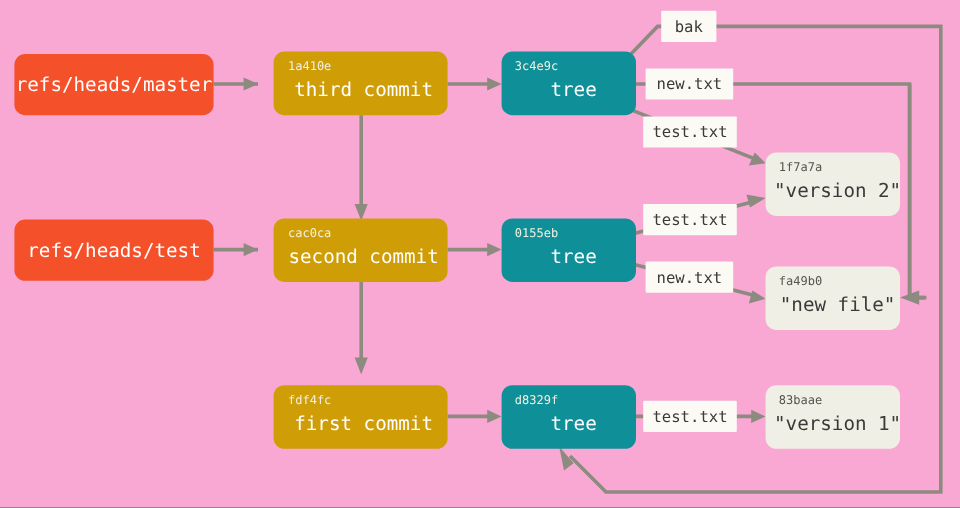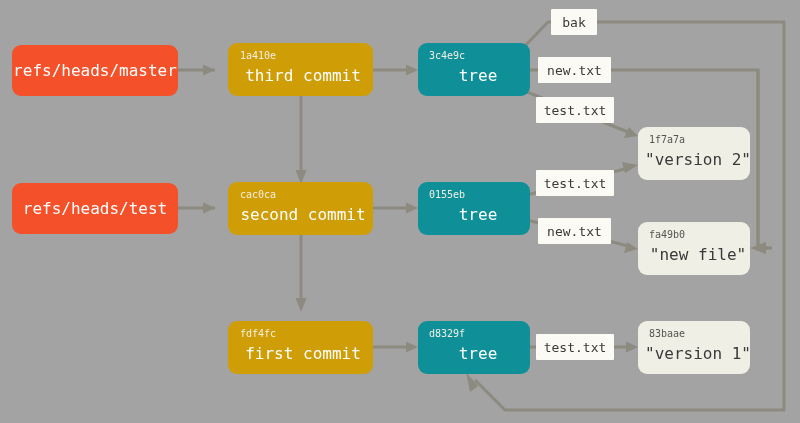--- a/index.html
+++ b/index.html
@@ -10,21 +10,21 @@
   body {
     width: 800px;
     height: 423px;
     overflow: hidden;
     font-family: "DejaVu Sans Mono", "Liberation Mono", monospace;
   }
   #diagram-root {
     position: relative;
     width: 800px;
     height: 423px;
-    background: #a3a3a3;
+    background: #f9a8d4;
   }
   svg.canvas {
     position: absolute;
     left: 0;
     top: 0;
     width: 800px;
     height: 423px;
     display: block;
   }
   .node-rect-ref   { fill: #f4502a; }

